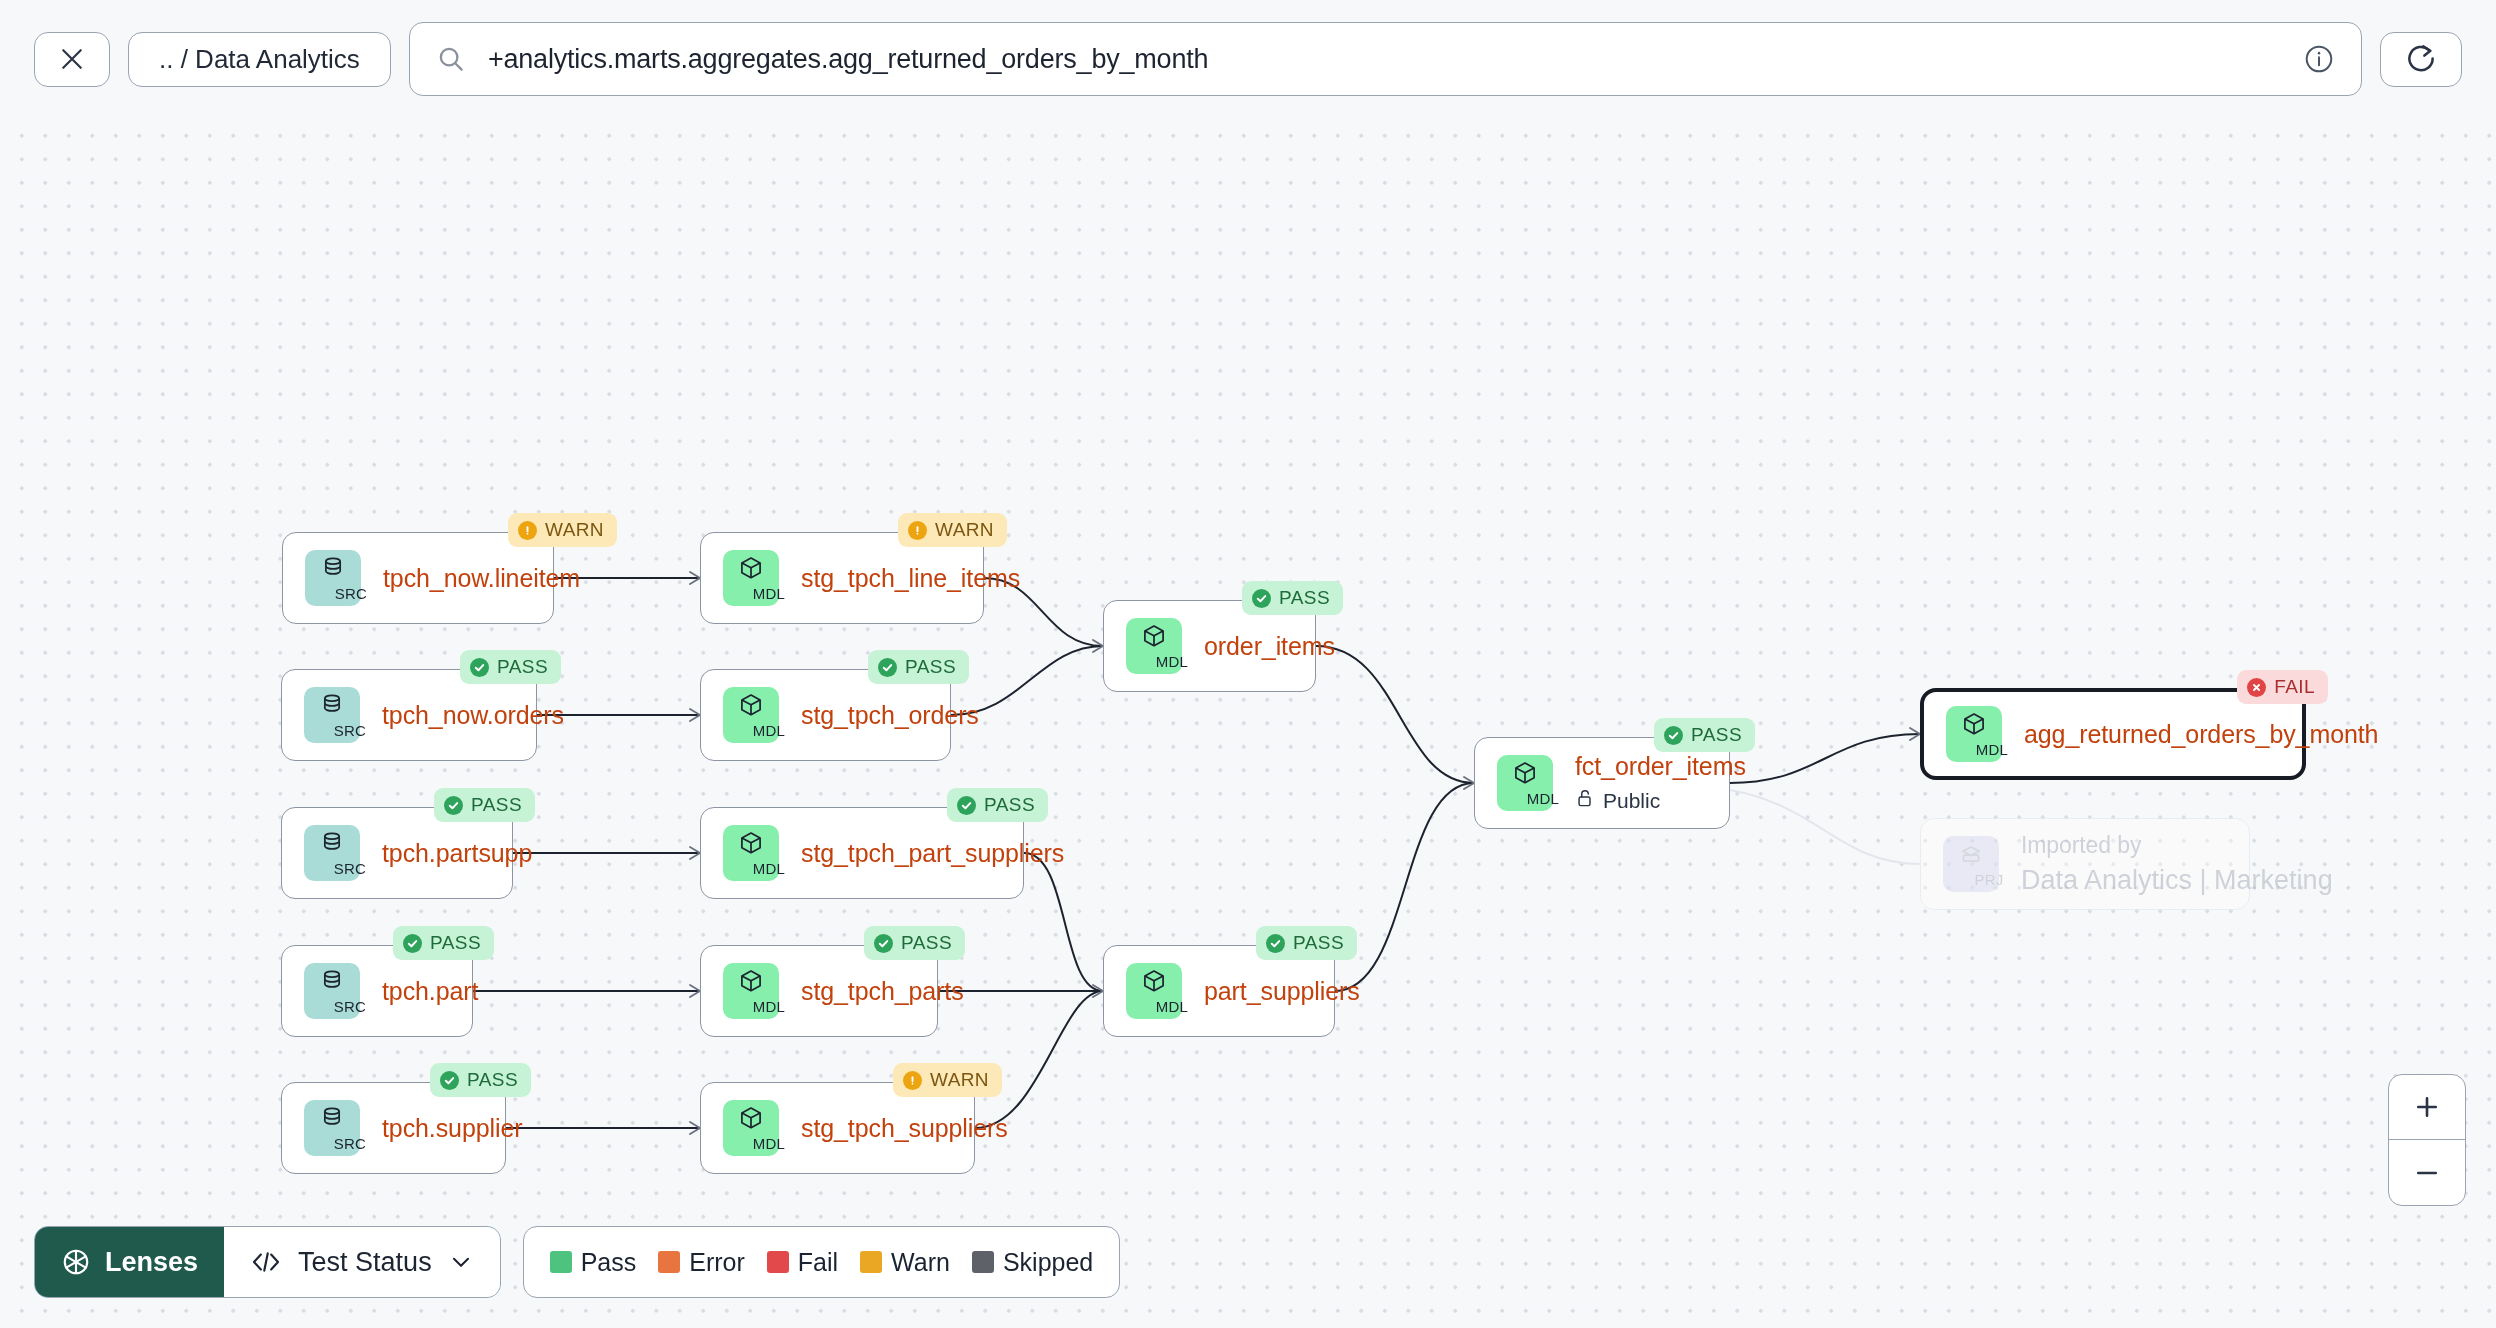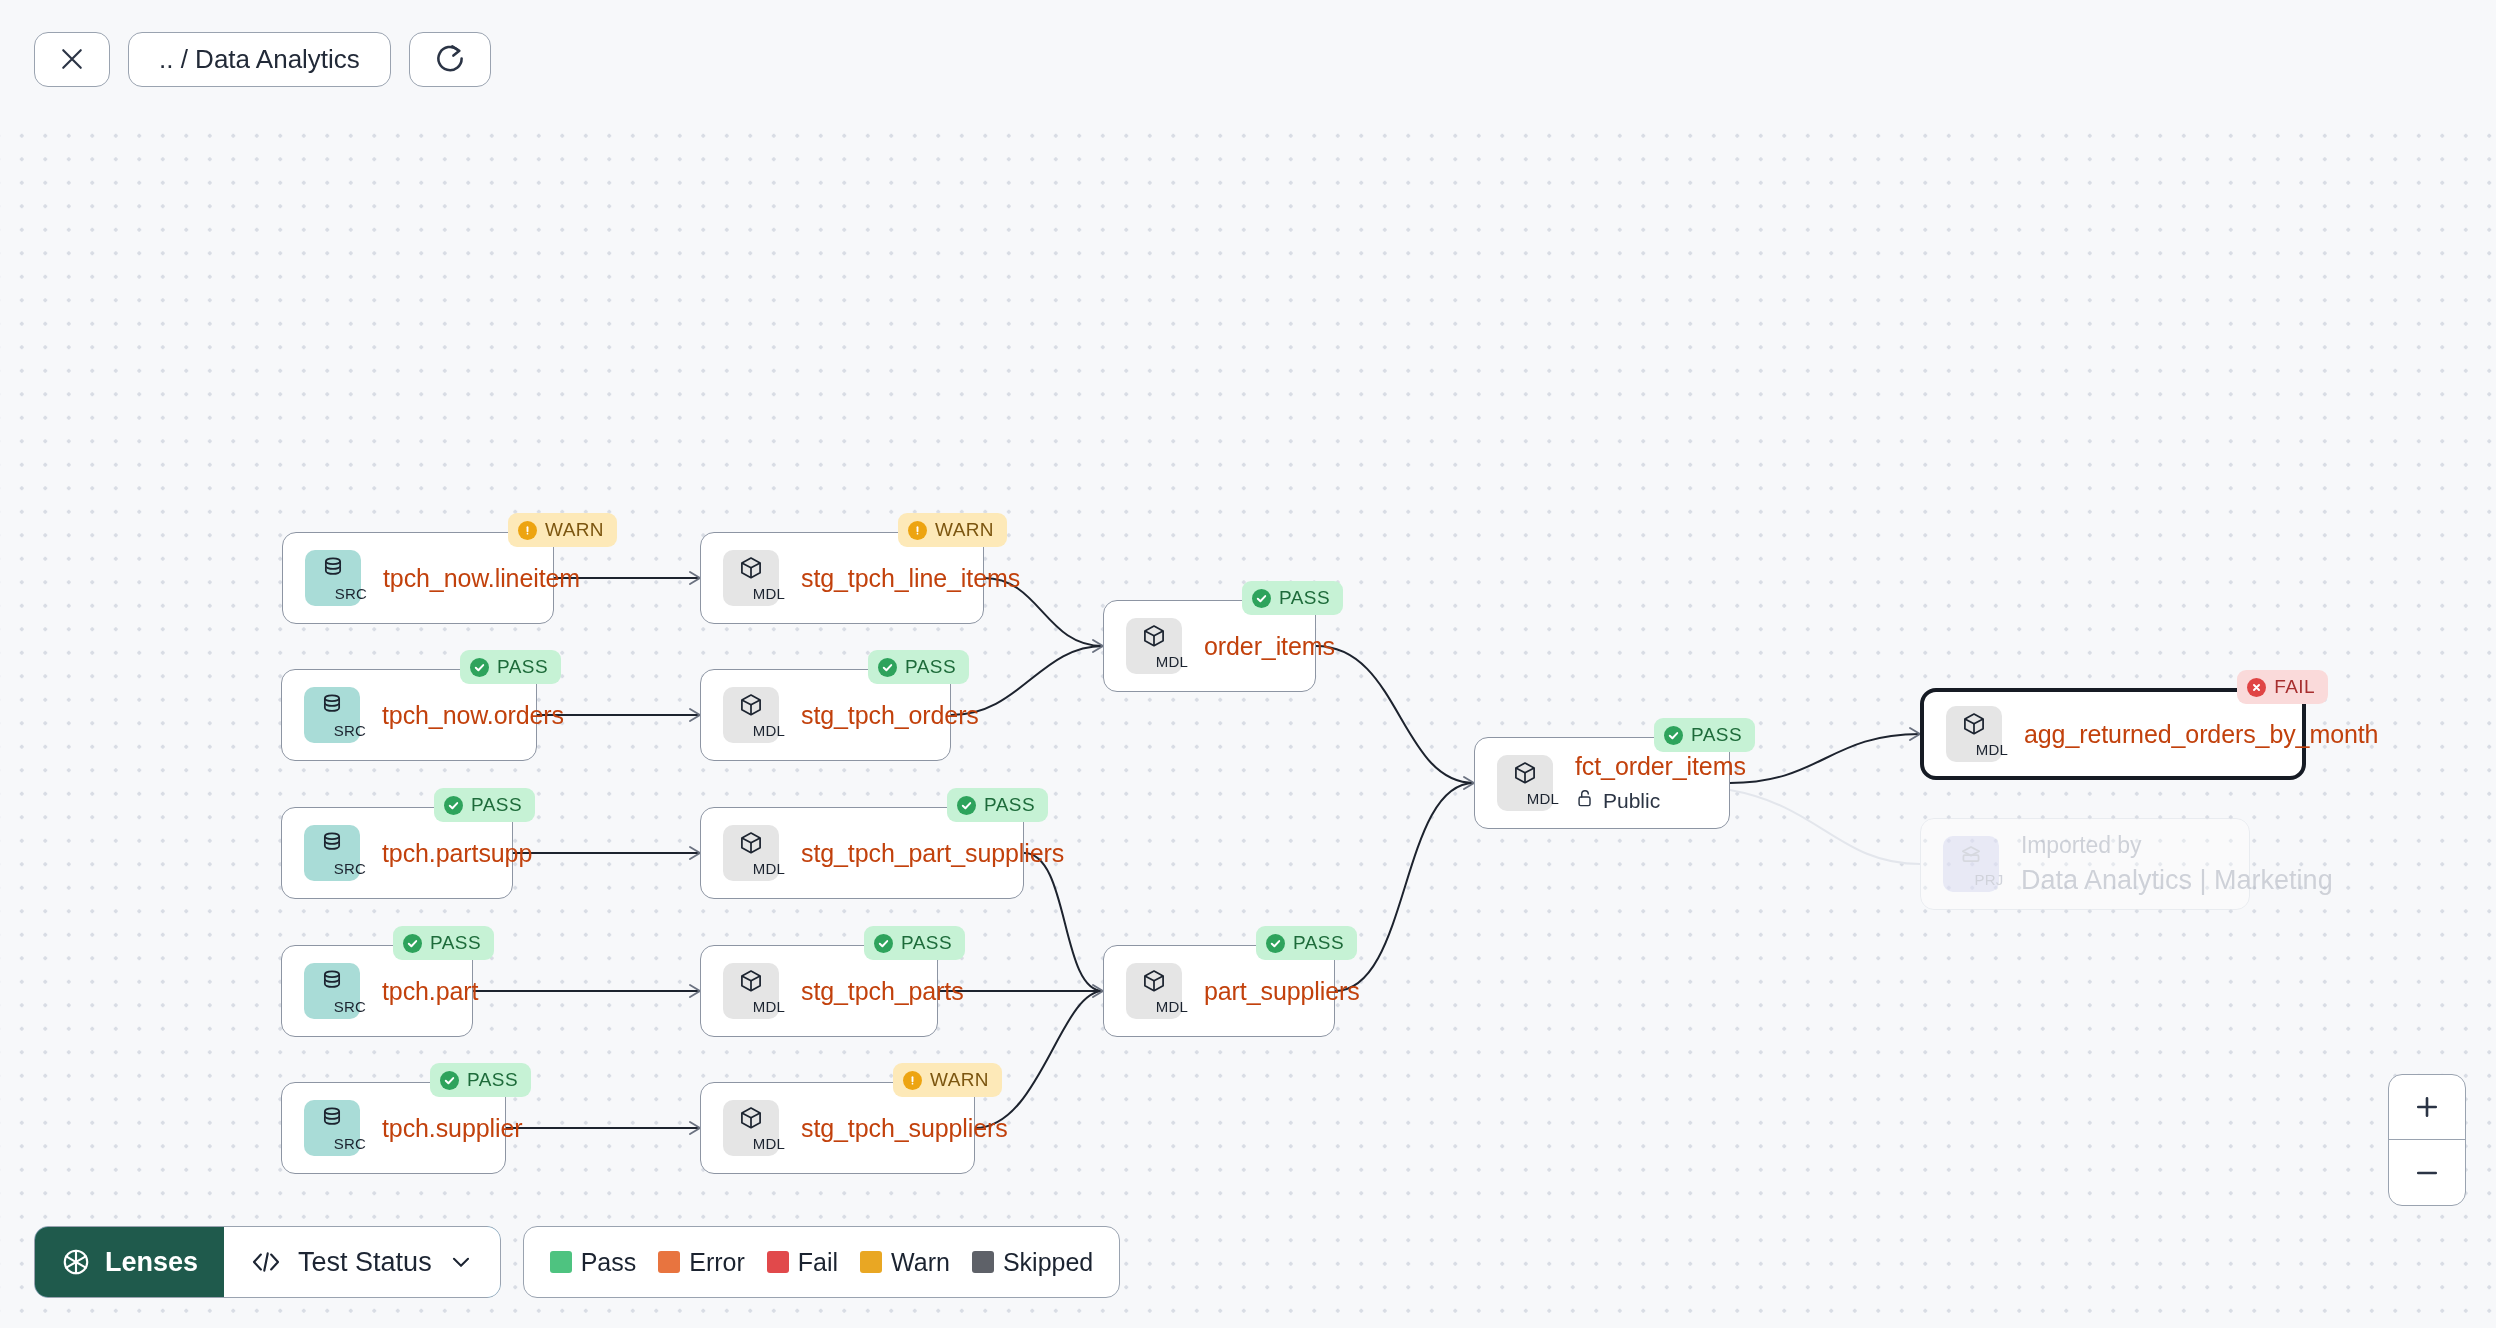--- a/index.html
+++ b/index.html
@@ -97,21 +97,21 @@
   }
   .type-badge {
     width: 56px; height: 56px;
     border-radius: 10px;
     display: flex; flex-direction: column;
     align-items: center; justify-content: center;
     flex: 0 0 56px;
     gap: 1px;
   }
   .type-badge.src { background: #a9dcd7; }
-  .type-badge.mdl { background: #e5e5e5; }
+  .type-badge.mdl { background: #86efac; }
   .type-badge.prj { background: #dfe0f3; }
   .type-badge .tb-label {
     font-size: 15px;
     font-weight: 400;
     color: #1c2430;
     line-height: 1;
     letter-spacing: 0.2px;
     margin-left: 36px;
   }
   .type-badge.prj .tb-label { color: #b9bcc7; }
@@ -228,20 +228,36 @@
       <svg class="ic" width="30" height="30" viewBox="0 0 24 24" fill="none" stroke="#2b3445" stroke-width="1.7" stroke-linecap="round">
         <path d="M5 5 L19 19 M19 5 L5 19"></path>
       </svg>
     </span>
   </div>
 
   <div class="tb-btn" id="breadcrumb-btn">
     <span>.. / Data Analytics</span>
   </div>
 
+  <div id="search-wrap">
+    <span style="flex:0 0 30px;">
+      <svg class="ic" width="30" height="30" viewBox="0 0 24 24" fill="none" stroke="#8a919d" stroke-width="1.8" stroke-linecap="round">
+        <circle cx="10.5" cy="10.5" r="6.6"></circle>
+        <path d="M15.4 15.4 L20.5 20.5"></path>
+      </svg>
+    </span>
+    <span id="search-value">+analytics.marts.aggregates.agg_returned_orders_by_month</span>
+    <span style="flex:0 0 32px;">
+      <svg class="ic" width="32" height="32" viewBox="0 0 24 24" fill="none" stroke="#4b5563" stroke-width="1.5" stroke-linecap="round">
+        <circle cx="12" cy="12" r="9.2"></circle>
+        <circle cx="12" cy="7.6" r="0.95" fill="#4b5563" stroke="none"></circle>
+        <path d="M12 10.6 L12 16.6"></path>
+      </svg>
+    </span>
+  </div>
 
   <div class="tb-btn" id="refresh-btn">
     <span>
       <svg class="ic" width="34" height="34" viewBox="0 0 24 24" fill="none" stroke="#2b3445" stroke-width="1.8" stroke-linecap="round" stroke-linejoin="round">
         <path d="M20.2 11.6a8.2 8.2 0 1 1-2.6-5.9"></path>
         <path d="M13.6 3.1 L18.6 6.2 L14.4 9.6"></path>
       </svg>
     </span>
   </div>
 </div>

